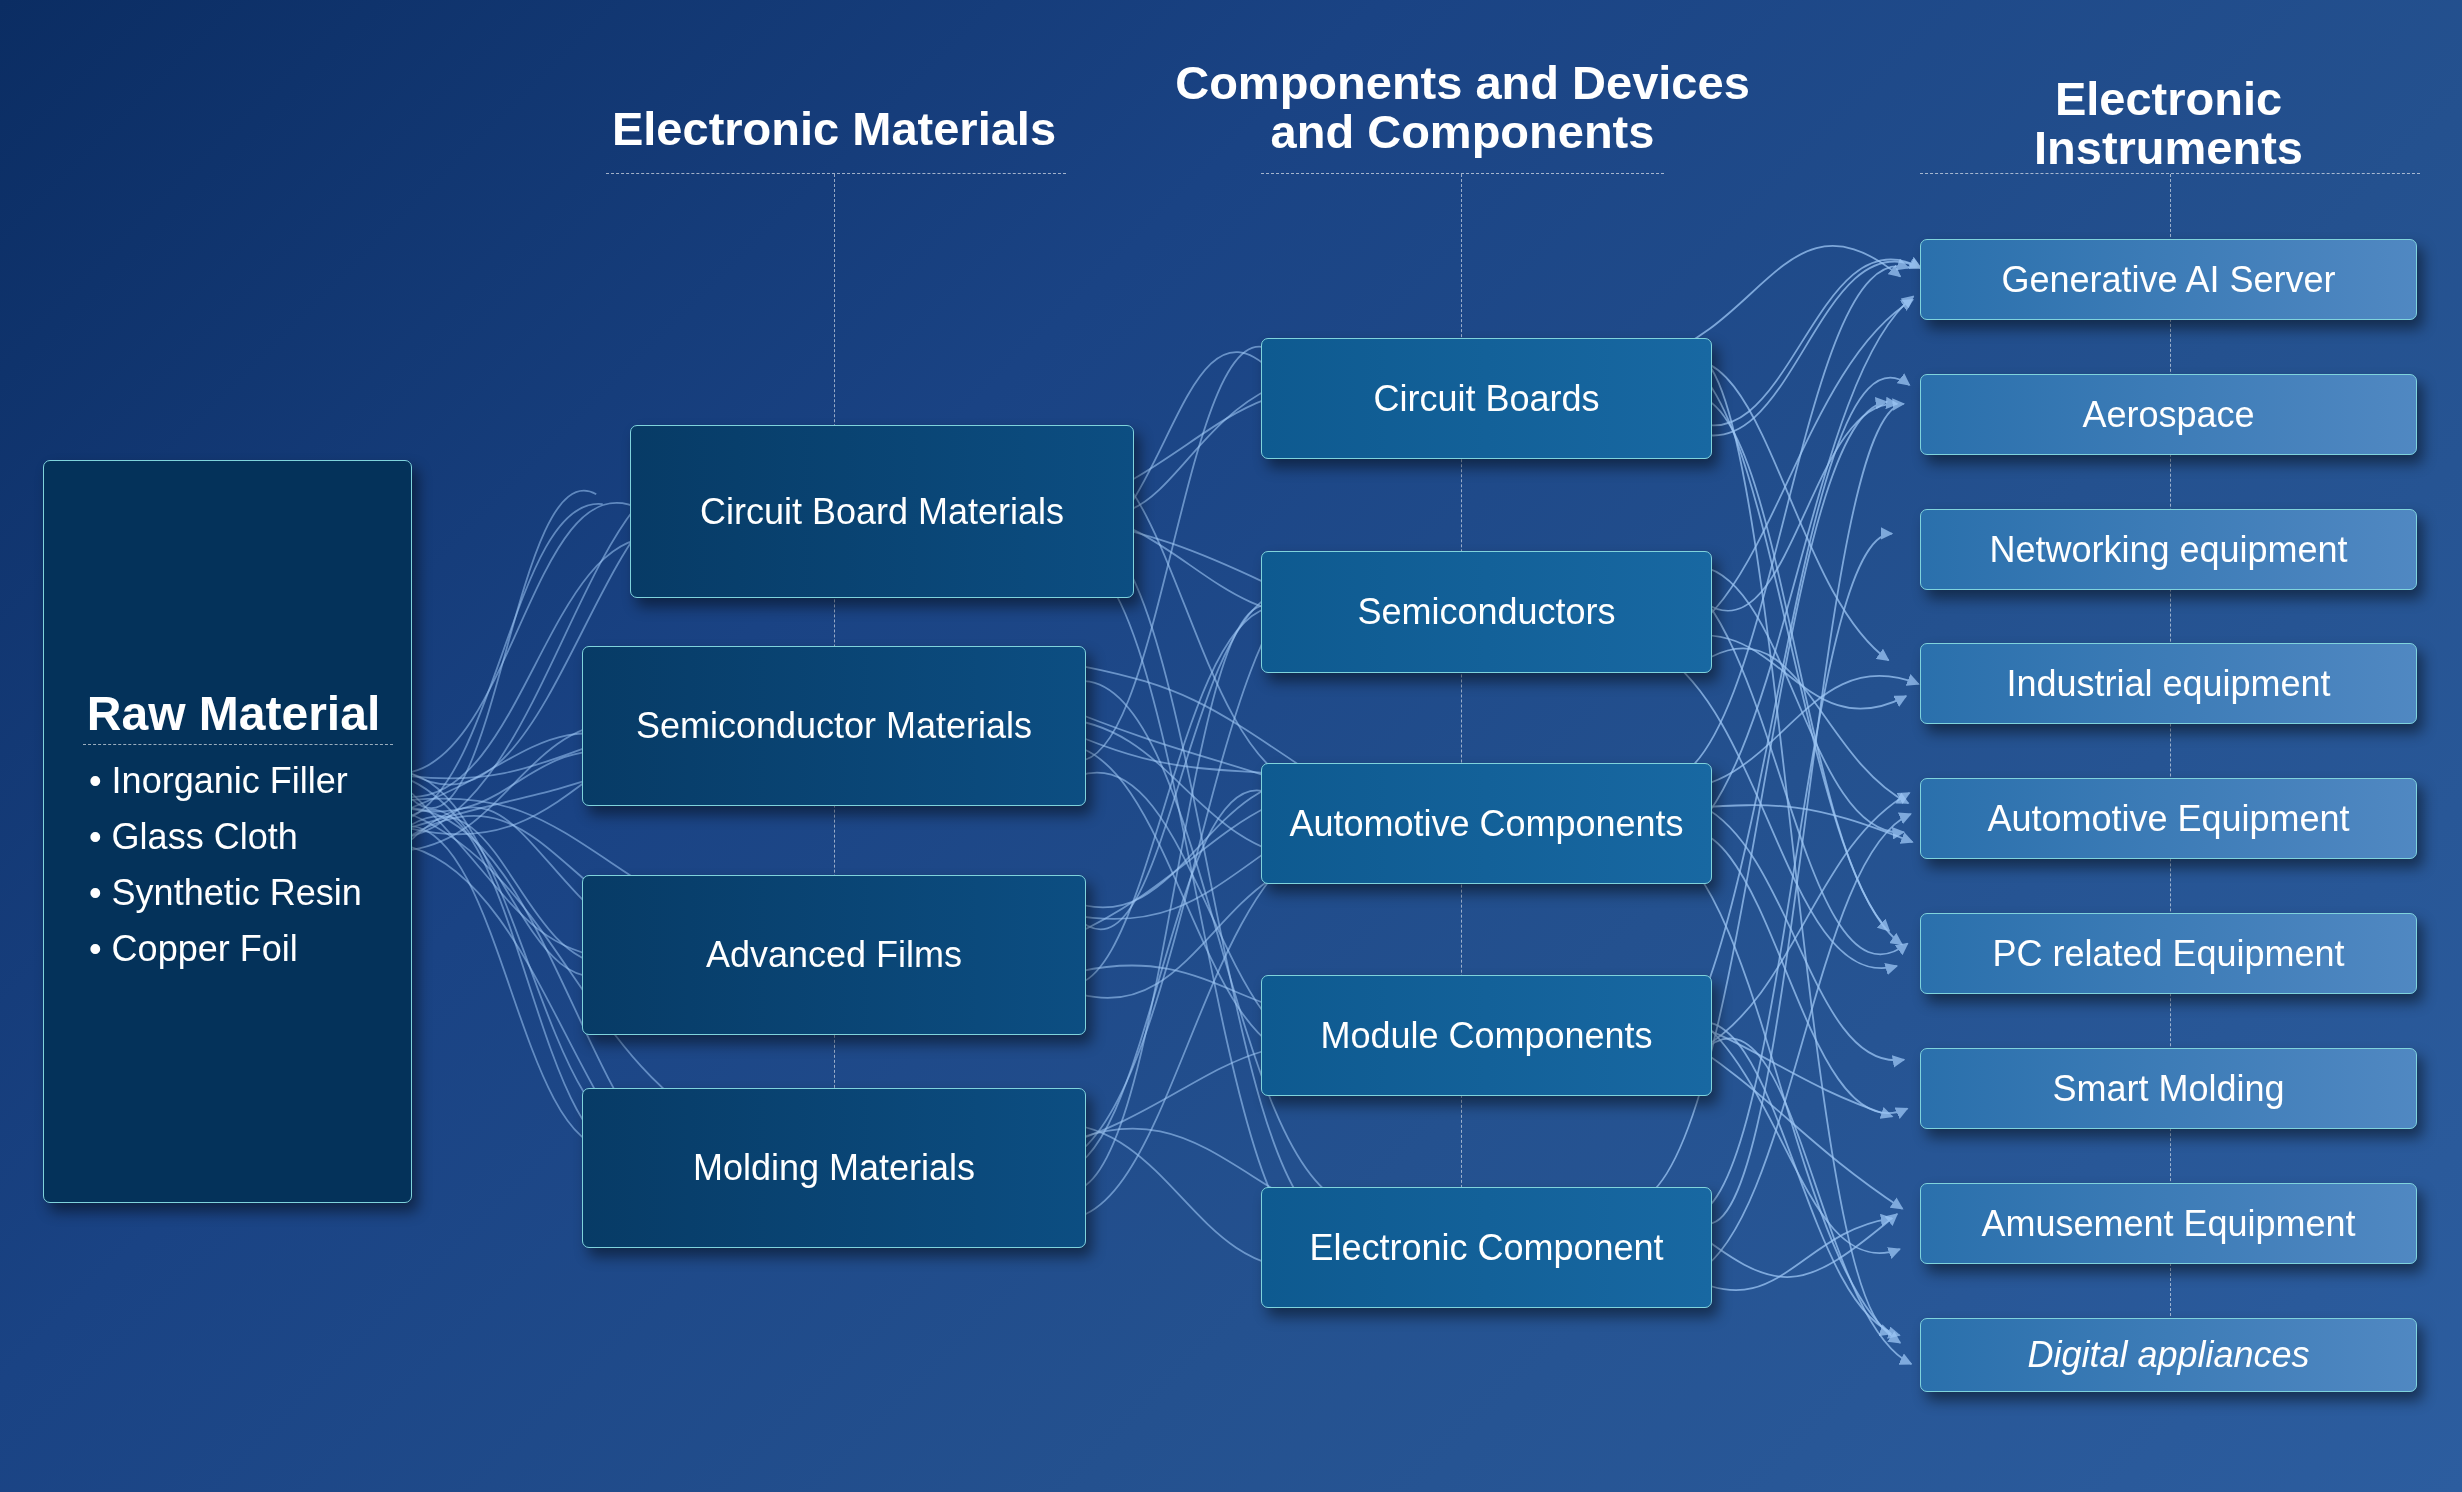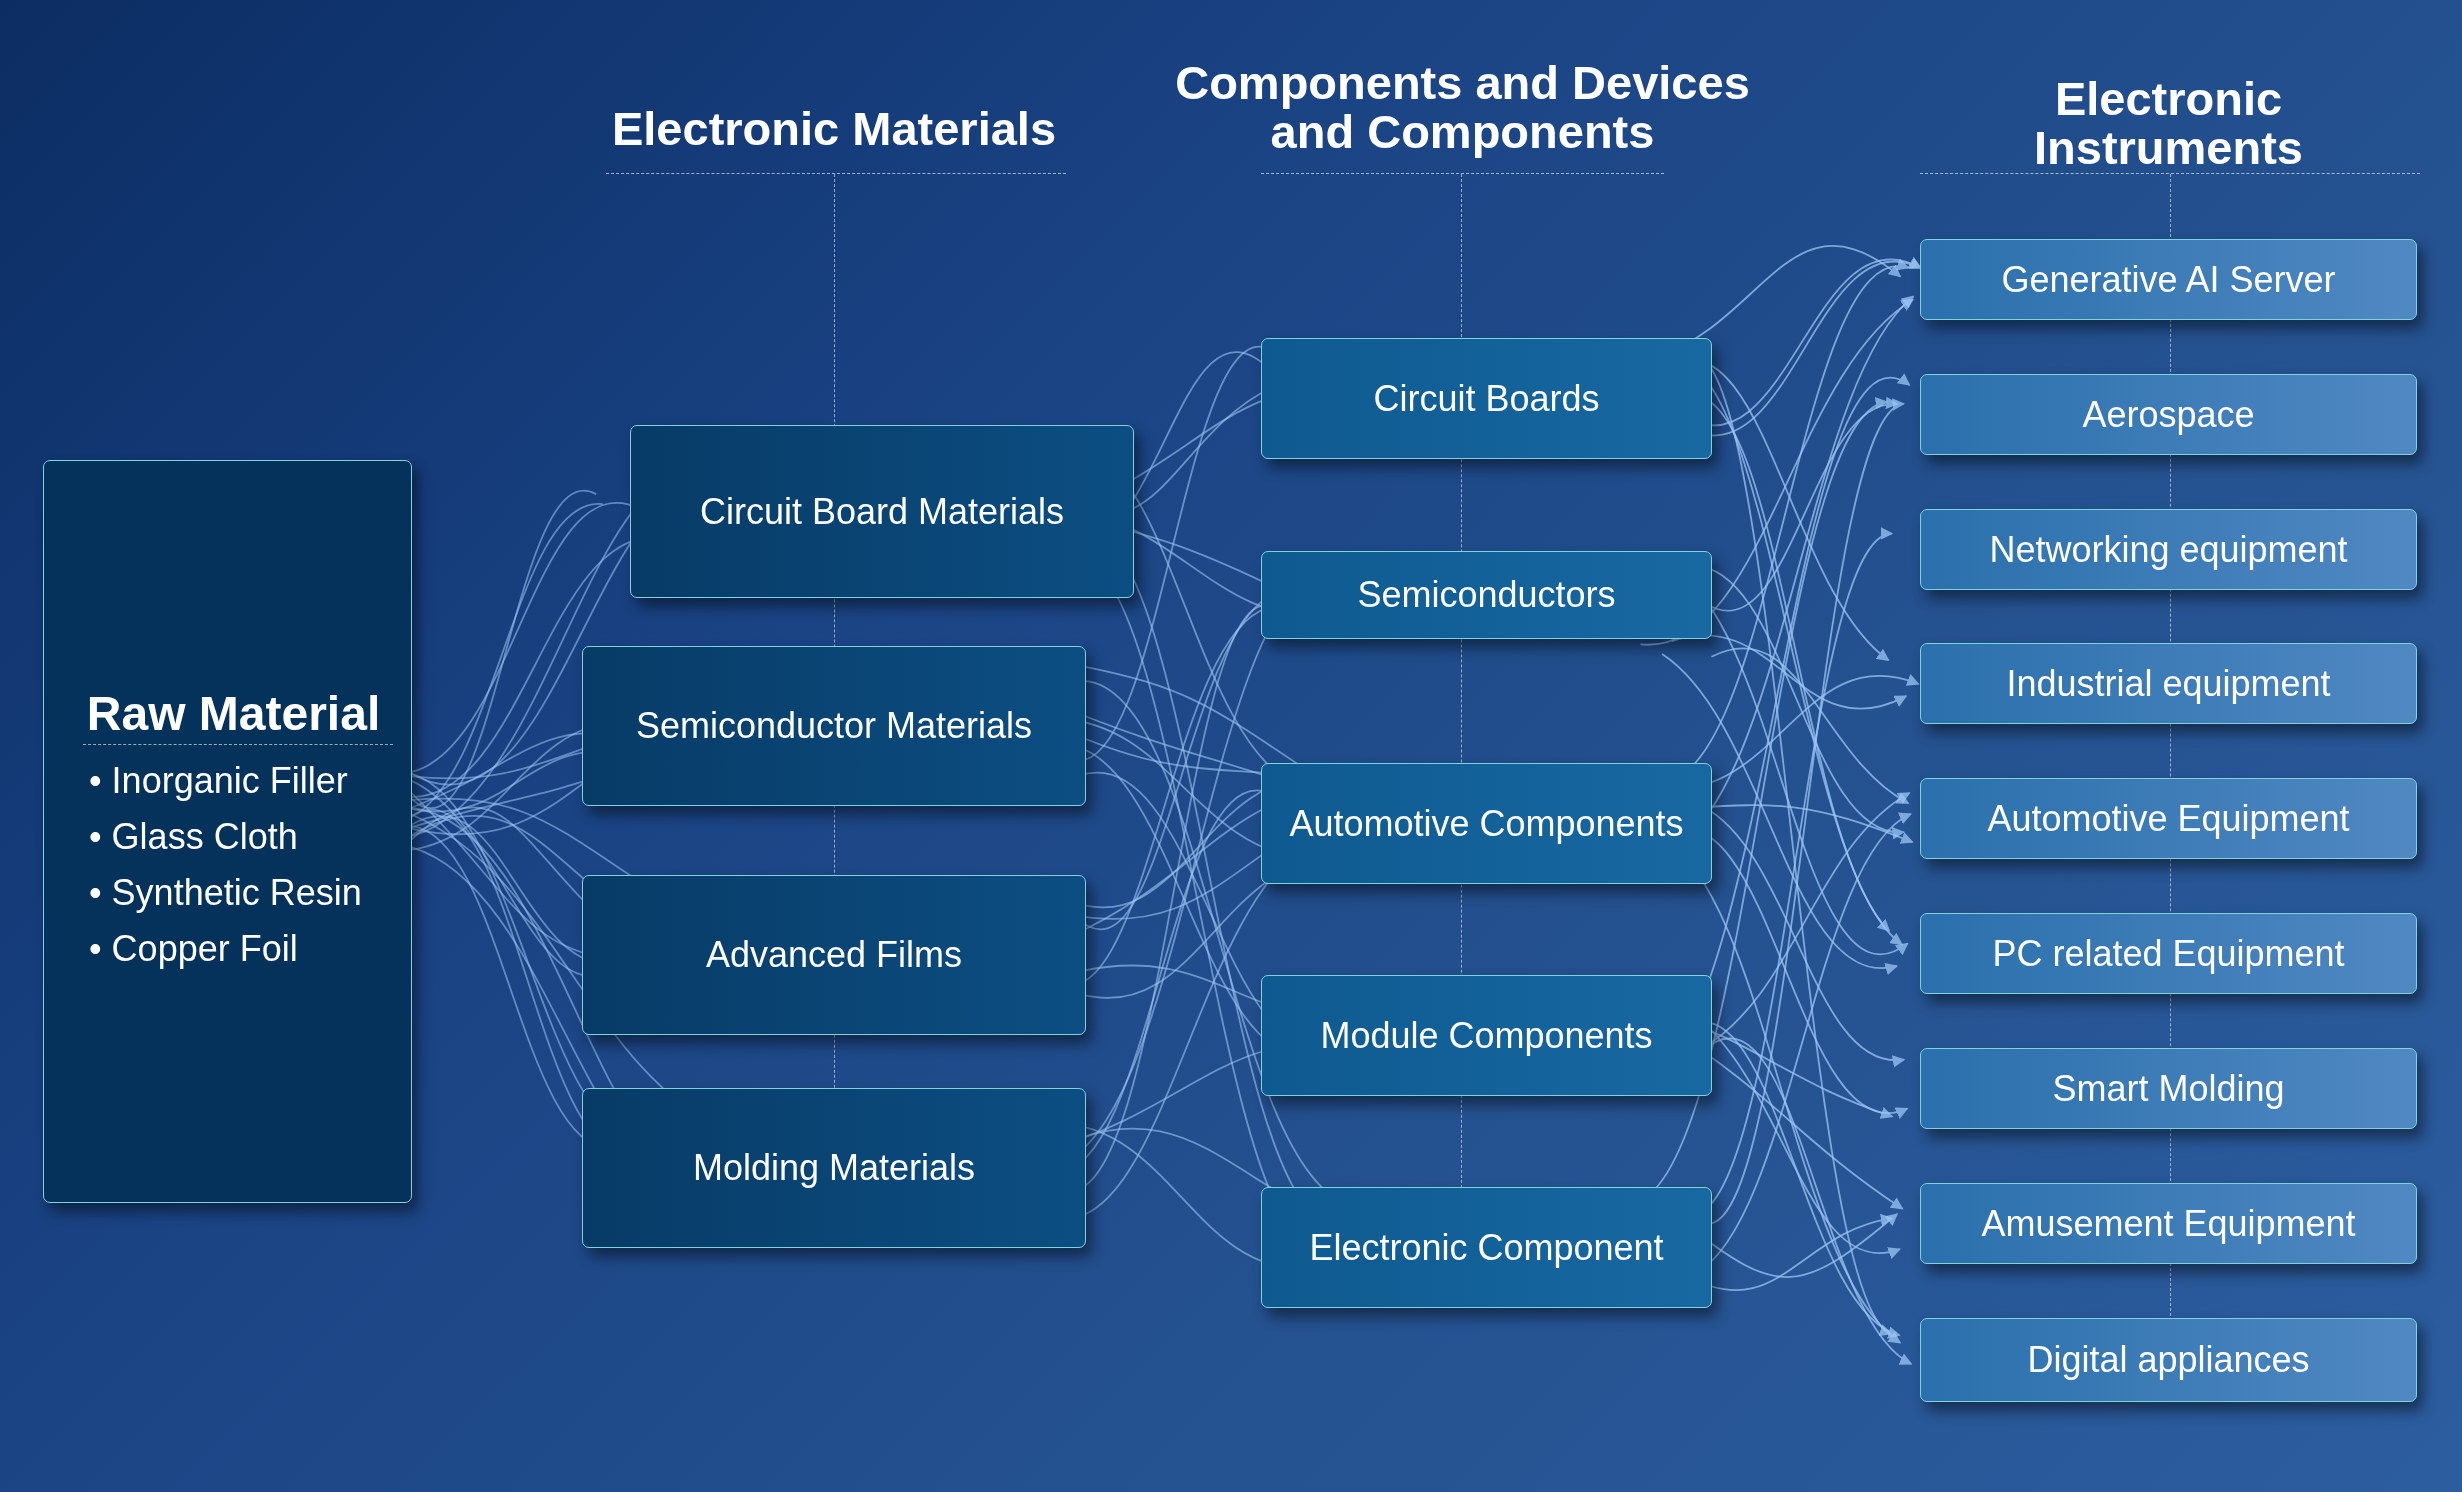--- a/index.html
+++ b/index.html
@@ -159,21 +159,21 @@
 <div class="box em" style="left:582px;top:867px;width:504px;height:160px;margin-top:8px;">
     <span>Advanced Films</span>
   </div>
 <div class="box em" style="left:582px;top:1088px;width:504px;height:160px;">
     <span>Molding Materials</span>
   </div>
 
 <div class="box mid" style="left:1261px;top:338px;width:451px;height:121px;">
     <span>Circuit Boards</span>
   </div>
-<div class="box mid" style="left:1261px;top:551px;width:451px;height:88px;">
+<div class="box mid" style="left:1261px;top:551px;width:451px;height:122px;">
     <span>Semiconductors</span>
   </div>
 <div class="box mid" style="left:1261px;top:763px;width:451px;height:121px;">
     <span>Automotive Components</span>
   </div>
 <div class="box mid" style="left:1261px;top:975px;width:451px;height:121px;">
     <span>Module Components</span>
   </div>
 <div class="box mid" style="left:1261px;top:1187px;width:451px;height:121px;">
     <span>Electronic Component</span>
@@ -196,16 +196,16 @@
   </div>
 <div class="box out" style="left:1920px;top:913px;width:497px;height:81px;">
     <span>PC related Equipment</span>
   </div>
 <div class="box out" style="left:1920px;top:1048px;width:497px;height:81px;">
     <span>Smart Molding</span>
   </div>
 <div class="box out" style="left:1920px;top:1183px;width:497px;height:81px;">
     <span>Amusement Equipment</span>
   </div>
-<div class="box out" style="left:1920px;top:1318px;width:497px;height:84px;">
+<div class="box out" style="left:1920px;top:1318px;width:497px;height:74px;font-style:italic;">
     <span>Digital appliances</span>
   </div>
 
 
 </body></html>

